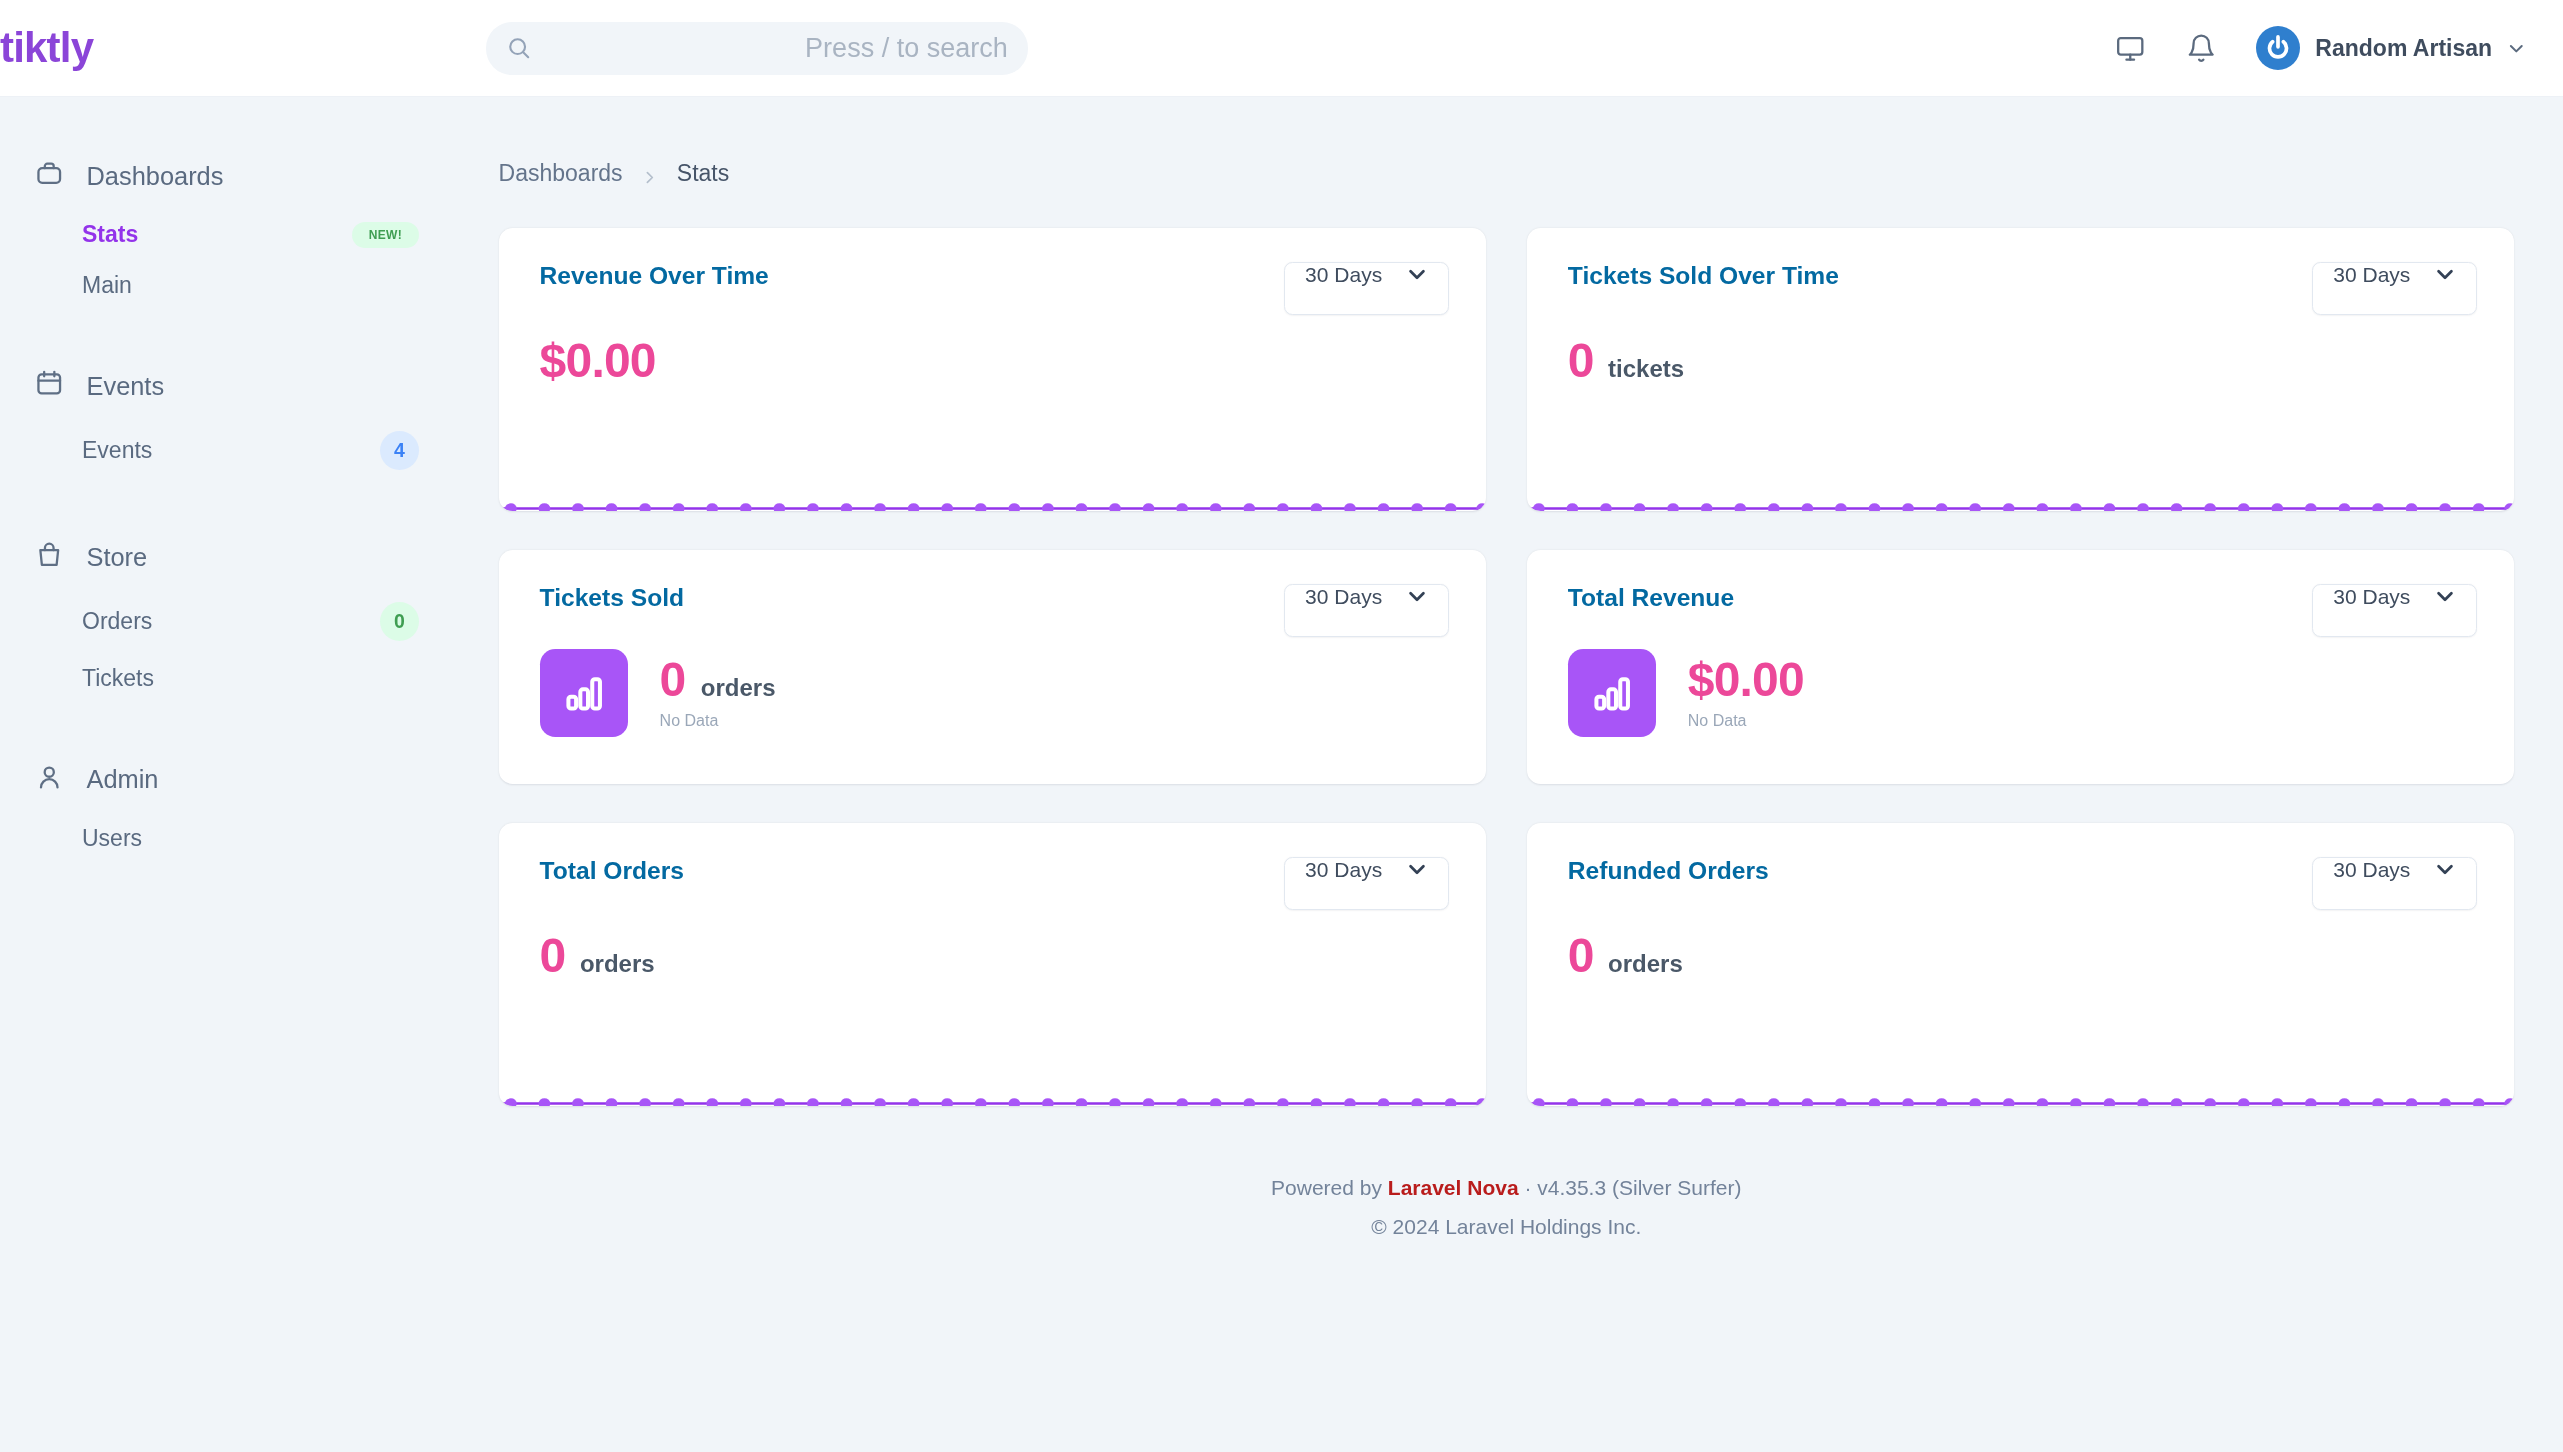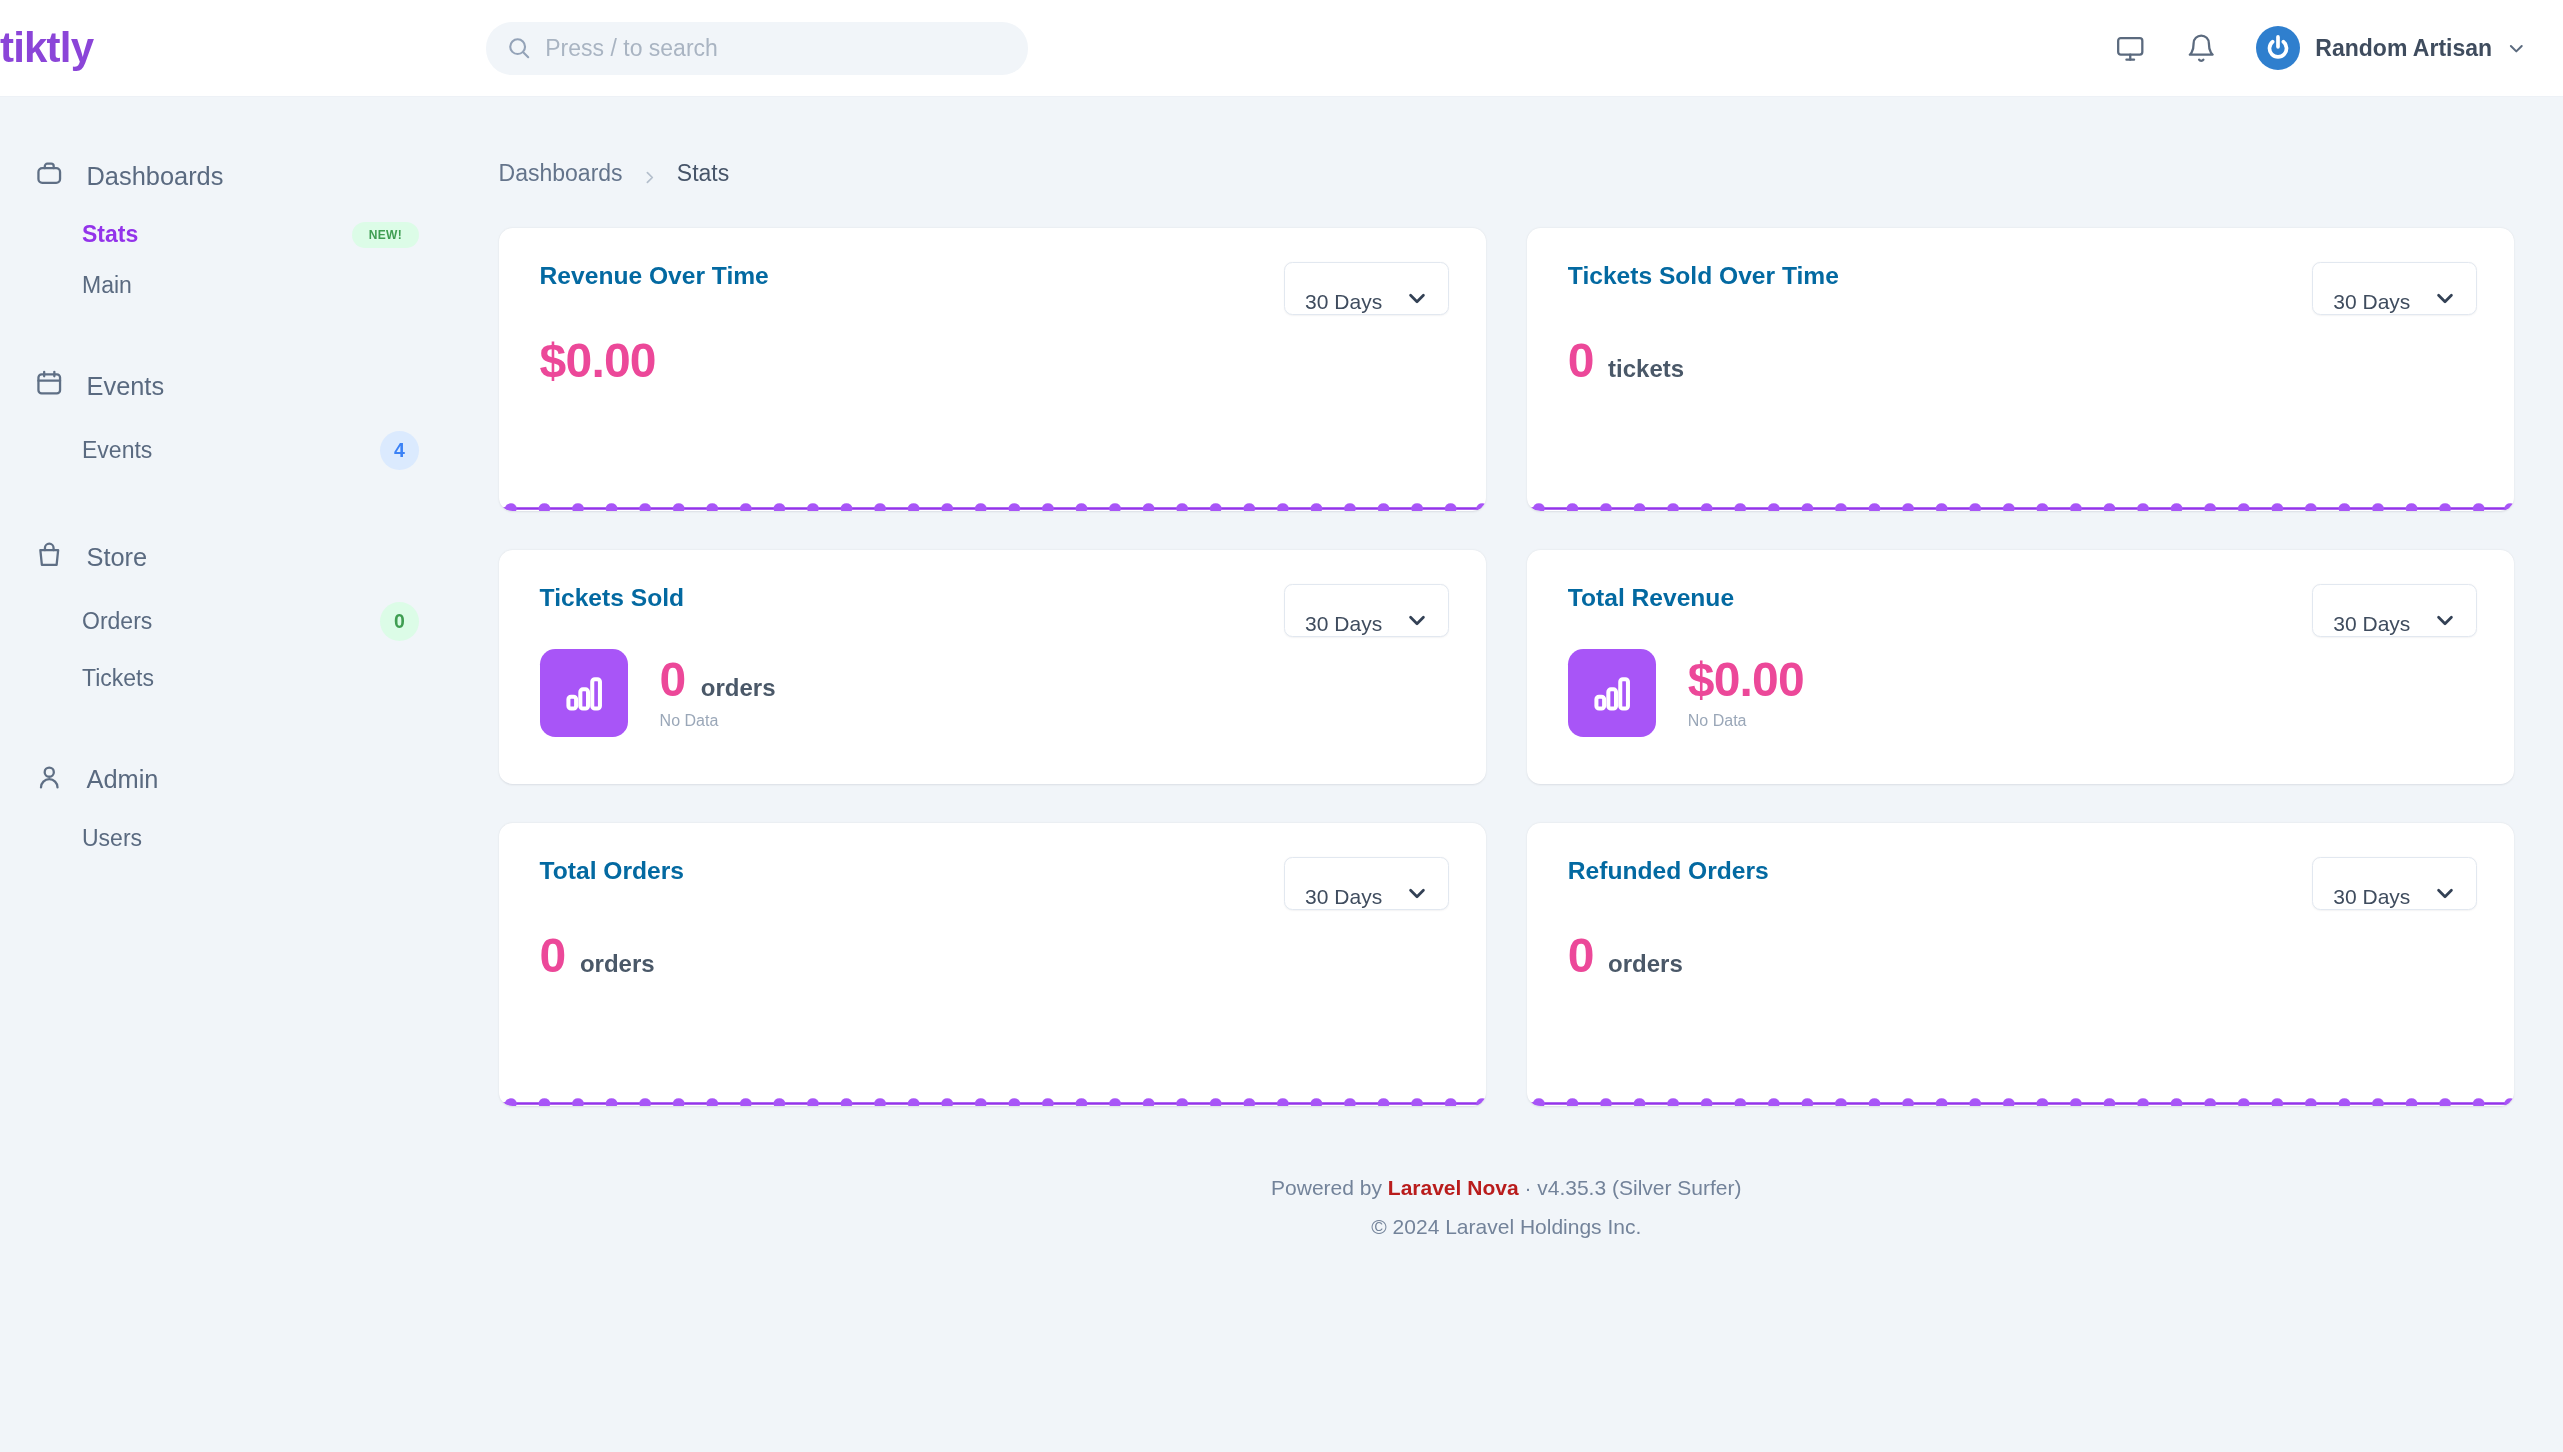--- a/index.html
+++ b/index.html
@@ -35,21 +35,21 @@
     border-radius: 26px;
     display: flex;
     align-items: center;
     padding: 0 20.3px;
     gap: 13.6px;
   }
   .search-icon { width: 25.4px; height: 25.4px; flex: 0 0 25.4px; color: #94a3b8; }
   .search-input {
     border: none; outline: none; background: transparent;
     font-family: "Liberation Sans", sans-serif;
-    font-size: 23px; color: #737373; width: 100%;
+    font-size: 27px; color: #737373; width: 100%; text-align: right;
   }
   .search-input::placeholder { color: #a9b4c2; }
 
   .topbar-right {
     position: absolute;
     right: 37px;
     display: flex;
     align-items: center;
     gap: 40px;
   }
@@ -136,21 +136,21 @@
     overflow: hidden;
   }
   .card.tall { height: 283px; }
   .card.mid  { height: 234px; }
   .card-head {
     display: flex; align-items: flex-start; justify-content: space-between;
     padding: 34px 37px 0 41px;
   }
   .card-title { font-size: 24.6px; color: #0369a1; font-weight: 600; }
   .range-btn {
-    display: flex; align-items: flex-end; justify-content: space-between;
+    display: flex; align-items: flex-start; justify-content: space-between;
     gap: 18px;
     min-width: 165px;
     height: 53px;
     padding: 0 20.3px;
     background: #ffffff;
     border: 0.8px solid #e2e8f0;
     border-radius: 8.5px;
     box-shadow: 0 0.8px 1.7px rgba(15,23,42,0.05);
     font-size: 21px;
     color: #3f4c5e;

